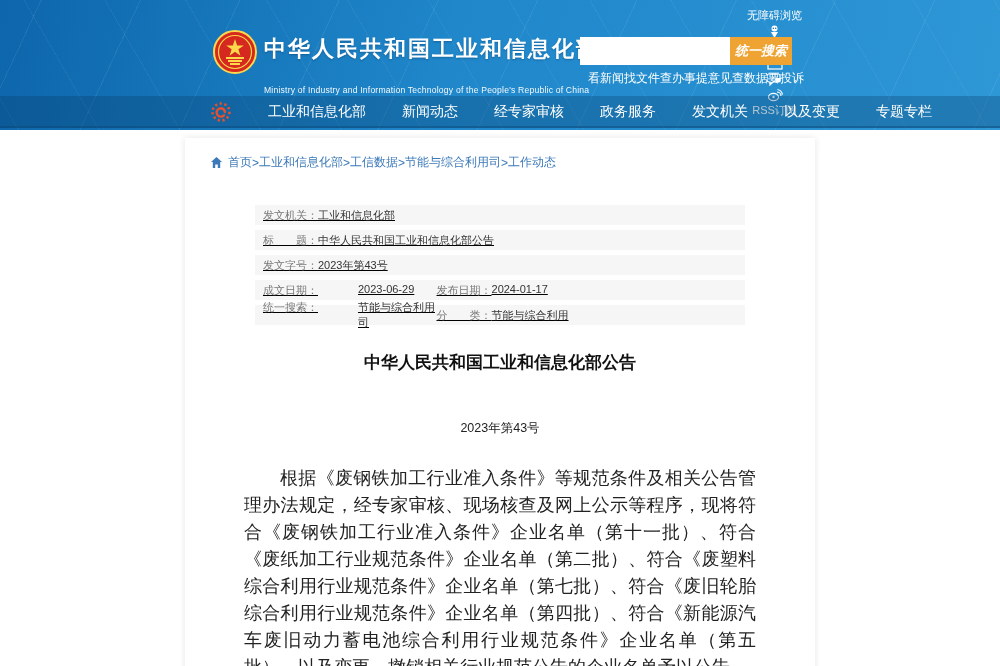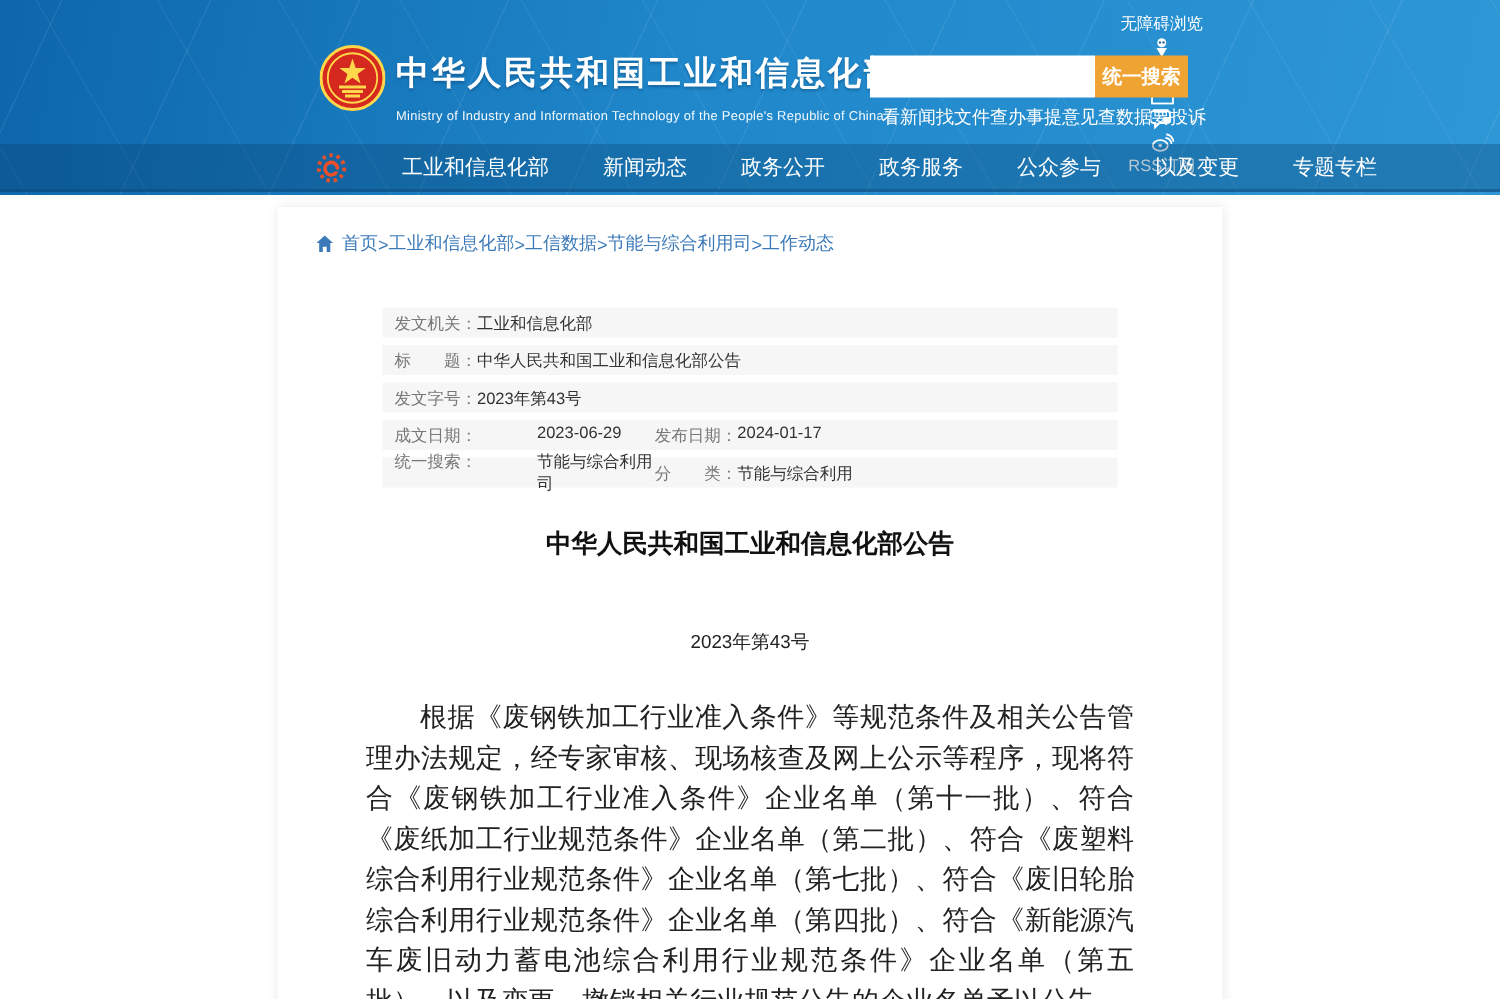--- a/index.html
+++ b/index.html
@@ -16,26 +16,26 @@
     pointer-events:none; }
 
   .topbar { position:absolute; top:8px; right:198px; display:flex; align-items:center;
     gap:0; color:#fff; font-size:11px; z-index:3;flex-direction:column; }
   .topbar a { color:#fff; text-decoration:none; cursor:pointer; }
   .topbar .ticon { display:inline-flex; width:16px; height:16px; align-items:center; justify-content:center; cursor:pointer; }
 
   .emblem { position:absolute; left:213px; top:29px; width:44px; height:47px; z-index:3; }
   .site-title-block { position:absolute; left:264px; top:34px; z-index:3; color:#fff; }
   .site-title { font-size:22px; font-weight:bold; letter-spacing:2px; text-shadow:0 1px 2px rgba(0,40,80,.35); }
-  .site-subtitle { font-size:8.6px; margin-top:8px; letter-spacing:.2px; opacity:.95; }
+  .site-subtitle { font-size:8.6px; margin-top:21px; letter-spacing:.2px; opacity:.95; }
 
   .search-area { position:absolute; left:580px; top:37px; display:flex; z-index:3; }
   .search-input { width:150px; height:28px; border:none; outline:none; padding:0 8px; font-size:12px; background:#fff; }
   .search-btn { width:62px; height:28px; border:none; background:#efa332; color:#fff;
-    font-size:13px; font-weight:bold; cursor:pointer; font-family:inherit; }
+    font-size:13px; font-weight:bold; cursor:pointer; font-family:inherit;font-style:italic; }
   .quick-links { position:absolute; left:588px; top:70px; display:flex; z-index:3;text-align:center; }
   .quick-links a { color:#fff; font-size:12px; text-decoration:none; cursor:pointer; }
 
   .navband { position:absolute; left:0; top:96px; width:1000px; height:32px;
     background:rgba(8,58,104,0.30); z-index:3; border-bottom:2px solid rgba(10,70,120,0.45); }
   .navinner { position:absolute; left:210px; top:0; height:32px; display:flex; align-items:center; gap:36px; }
   .miit-logo { width:22px; height:22px; display:inline-flex; align-items:center; justify-content:center; }
   .nav-item { color:#fff; font-size:14px; text-decoration:none; cursor:pointer; white-space:nowrap; }
 
   
@@ -43,21 +43,21 @@
     background:#fff; box-shadow:0 0 7px rgba(0,0,0,0.10); padding:16px 25px 10px 25px; }
 
   .breadcrumb { display:flex; align-items:center; gap:5px; font-size:12px; color:#3b79b8; }
   .breadcrumb a { color:#3b79b8; text-decoration:none; cursor:pointer; white-space:nowrap; }
   .bc-sep { color:#3b79b8; }
   .home-icon { width:13px; height:13px; display:inline-flex; }
 
   .meta-table { margin:34px auto 0 auto; width:490px; }
   .meta-row { background:#f6f6f6; height:20px; margin-bottom:5px; display:flex; align-items:center;
     font-size:11px; padding-left:8px; }
-  .meta-cell { display:flex; }
+  .meta-cell { display:flex;text-decoration:underline; }
   .meta-cell.first-of-two { width:36%; flex:0 0 36%;gap:40px; }
   .meta-label { color:#777; white-space:pre; }
   .meta-value { color:#333; }
 
   .article-title { margin-top:26px; text-align:center; font-size:17px; font-weight:bold; color:#111; }
   .doc-number { margin-top:46px; text-align:center; font-size:12.5px; color:#222; }
   .article-body { margin:28px auto 0 auto; width:512px; font-size:18px; color:#222;
     line-height:27px; text-align:justify; text-indent:2em; }
 
   .attachments { margin-top:30px; font-size:12.5px; color:#222; }
@@ -139,23 +139,23 @@
     <div class="navinner">
       <span class="miit-logo">
         <svg width="22" height="22" viewBox="0 0 22 22">
           <circle cx="11" cy="11" r="8.5" fill="none" stroke="#e8502b" stroke-width="2.6" stroke-dasharray="2.2 2.6"></circle>
           <path d="M15 11 a4.2 4.2 0 1 0 -1 3.2" fill="none" stroke="#e8502b" stroke-width="2.4" stroke-linecap="round"></path>
         </svg>
       </span>
       <nav style="display:flex;gap:36px;">
           <a class="nav-item">工业和信息化部</a>
           <a class="nav-item">新闻动态</a>
-          <a class="nav-item">政务公开</a>
+          <a class="nav-item">经专家审核</a>
           <a class="nav-item">政务服务</a>
-          <a class="nav-item">公众参与</a>
+          <a class="nav-item">发文机关</a>
           <a class="nav-item">以及变更</a>
           <a class="nav-item">专题专栏</a>
         </nav>
     </div>
   </div>
 </div>
 
 <div class="card">
 
   <div class="breadcrumb">

